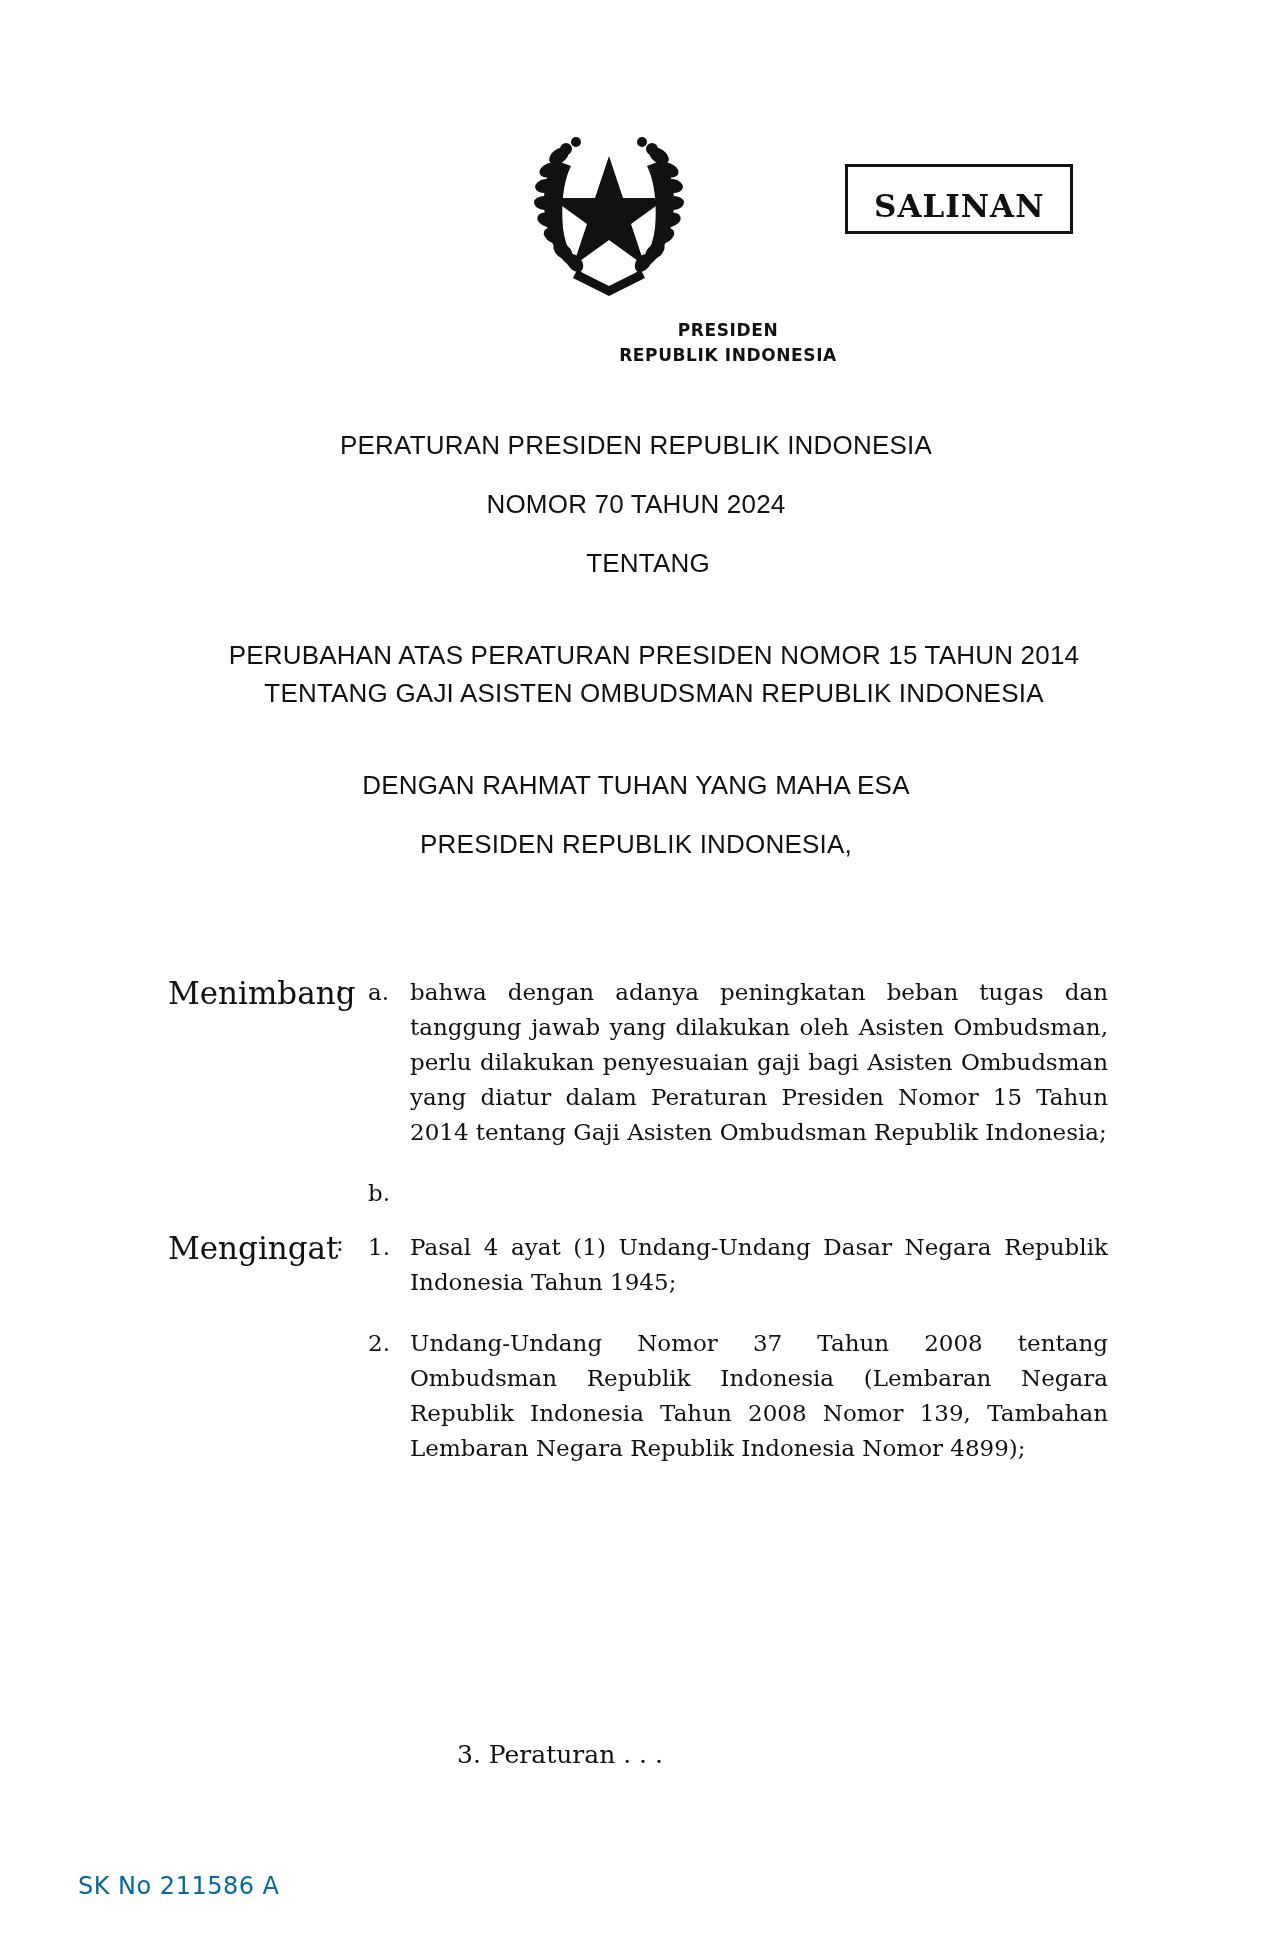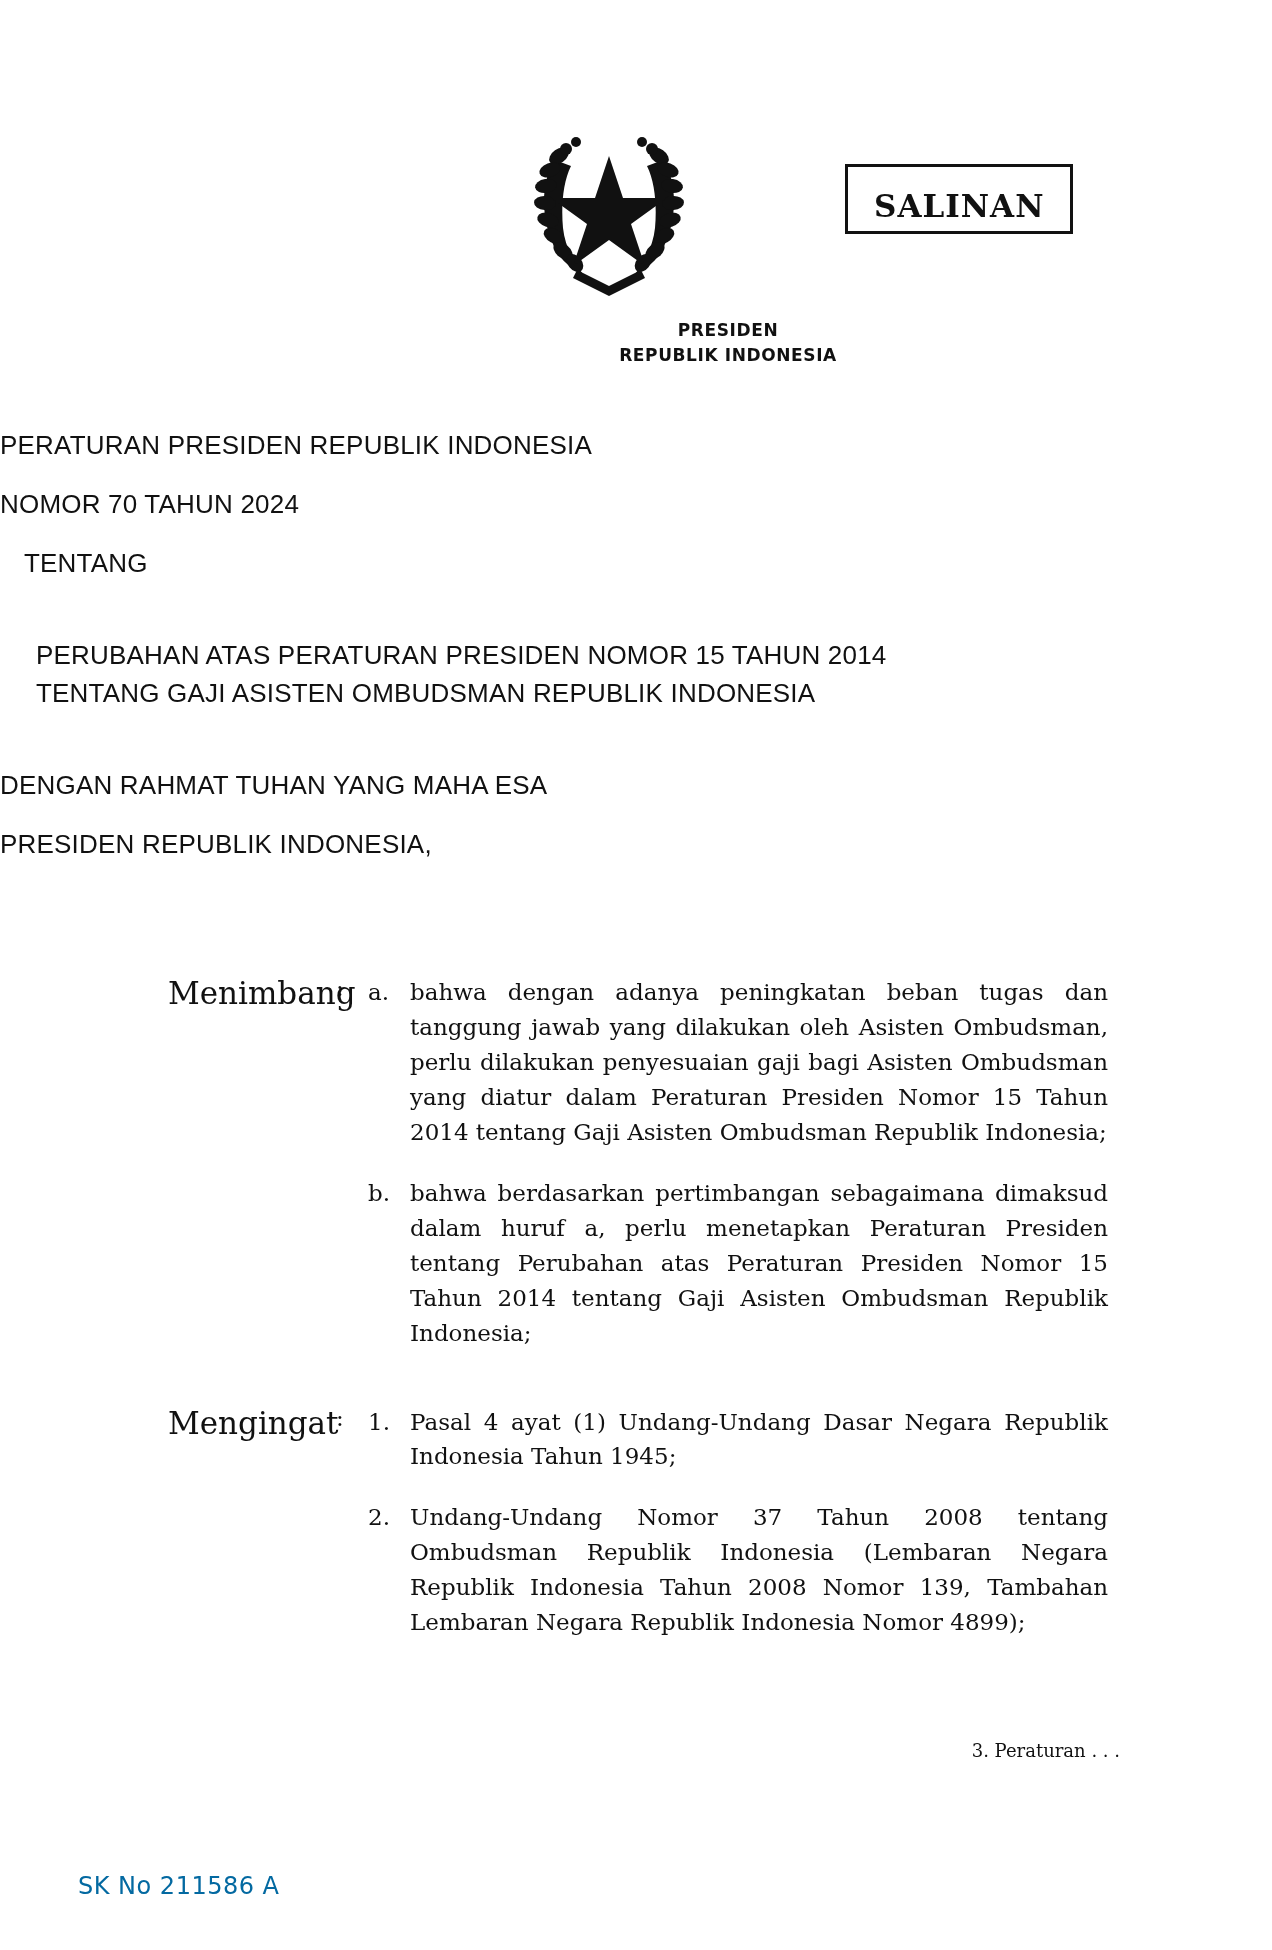--- a/index.html
+++ b/index.html
@@ -72,21 +72,21 @@
     font-size: 17px;
     padding-left: 92px;
   }
 
   
   .title-block {
     position: absolute;
     top: 430px;
     left: 0;
     width: 1272px;
-    text-align: left;
+    text-align: center;
   }
   .title-block div {
     font-family: "Liberation Sans", sans-serif;
     font-size: 26px;
     color: #111;
     letter-spacing: 0.2px;
   }
   .t-line { margin-bottom: 28px; }
   .t-gap-big { margin-bottom: 58px; margin-left: 24px; }
   .t-sub { line-height: 1.45; padding-left: 36px; }
@@ -147,23 +147,23 @@
     font-size: 23px;
     color: #111;
   }
   .gap-between { height: 54px; }
 
   .continuation {
     position: absolute;
     top: 1740px;
     left: 0;
     width: 1120px;
-    text-align: right;
-    font-family: "DejaVu Serif", serif;
-    font-size: 18px;
+    text-align: center;
+    font-family: "DejaVu Serif", serif;
+    font-size: 25px;
     color: #111;
   }
 
   .footer {
     position: absolute;
     left: 78px;
     top: 1872px;
     font-family: "DejaVu Sans", sans-serif;
     font-size: 24px;
     color: #0369a1;
@@ -237,21 +237,20 @@
     <div class="clause">
       <div class="label">Menimbang</div>
       <div class="colon">:</div>
       <div class="items">
         <div class="item">
           <span class="marker">a.</span>
           <span>bahwa dengan adanya peningkatan beban tugas dan tanggung jawab yang dilakukan oleh Asisten Ombudsman, perlu dilakukan penyesuaian gaji bagi Asisten Ombudsman yang diatur dalam Peraturan Presiden Nomor 15 Tahun 2014 tentang Gaji Asisten Ombudsman Republik Indonesia;</span>
         </div>
         <div class="item">
           <span class="marker">b.</span>
-          <span>bahwa berdasarkan pertimbangan sebagaimana dimaksud dalam huruf a, perlu menetapkan Peraturan Presiden tentang Perubahan atas Peraturan Presiden Nomor 15 Tahun 2014 tentang Gaji Asisten Ombudsman Republik Indonesia;</span>
         </div>
       </div>
     </div>
 
     <div class="gap-between"></div>
 
     <div class="clause">
       <div class="label">Mengingat</div>
       <div class="colon">:</div>
       <div class="items">

